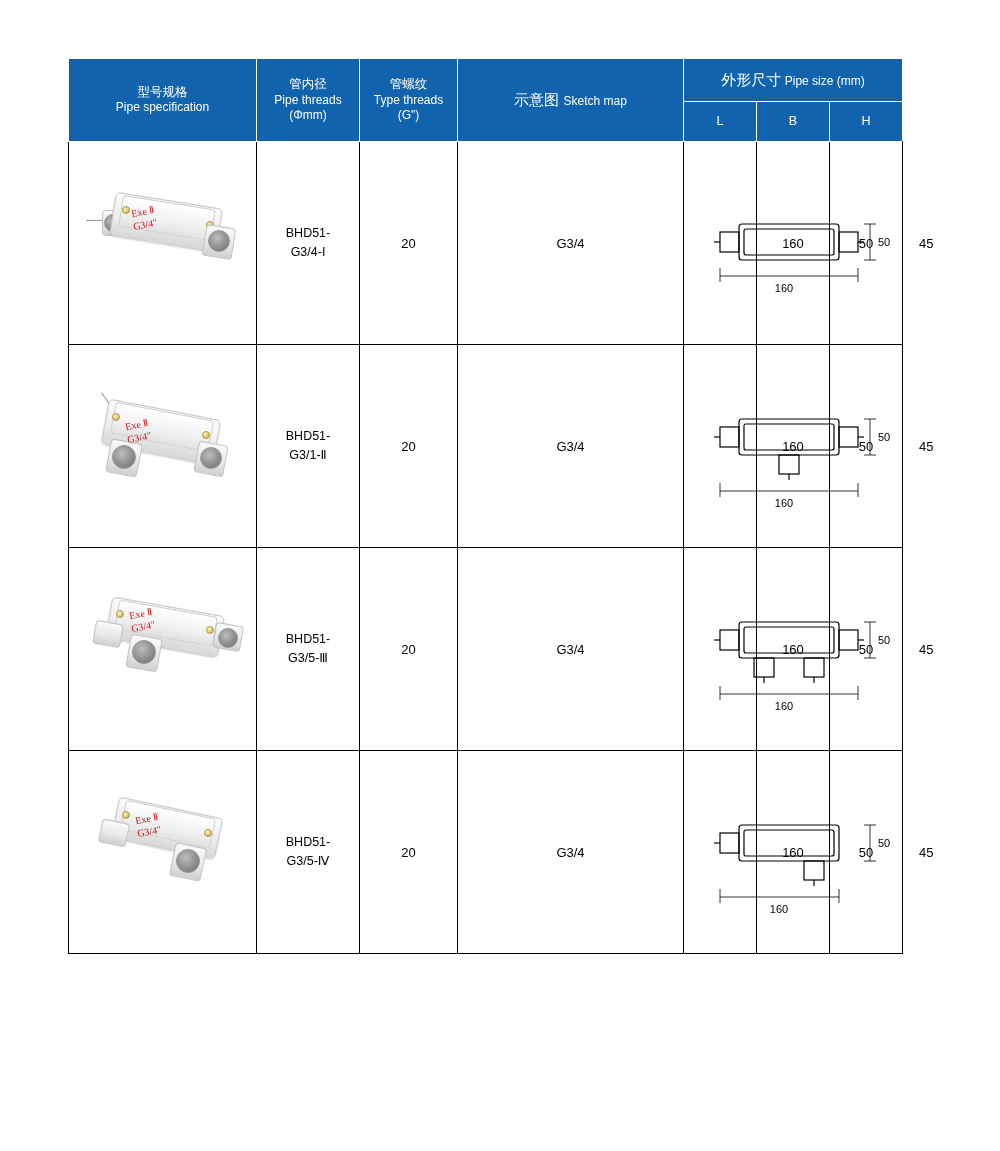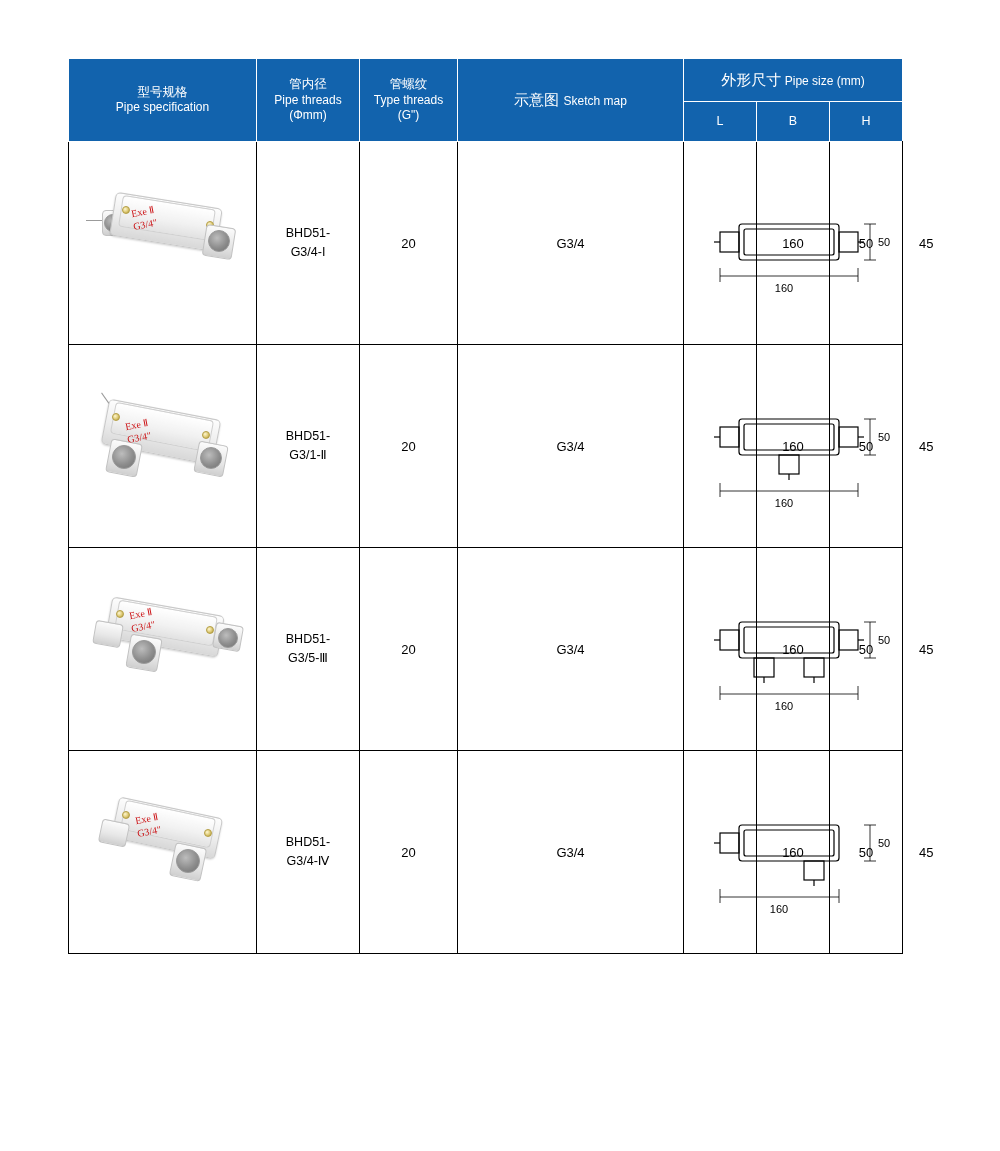--- a/index.html
+++ b/index.html
@@ -349,21 +349,21 @@
               <div class="screw" style="left:126px; top:42px;"></div>
               <div class="hub" style="left:22px; top:34px; width:26px; height:22px; transform:rotate(12deg);"></div>
               <div class="hub" style="left:94px; top:58px; width:30px; height:32px; transform:rotate(12deg);"></div>
               <div class="hub-hole" style="left:98px; top:62px; width:22px; height:22px;"></div>
               <div class="label-red" style="left:58px; top:26px;">
                 <span>Exe Ⅱ</span><br>
                 <span>G3/4"</span>
               </div>
             </div>
           </td>
-          <td class="type-cell">BHD51-G3/4-Ⅳ</td>
+          <td class="type-cell">BHD51-G3/5-Ⅳ</td>
           <td>20</td>
           <td>G3/4</td>
           <td class="sketch-cell">
             <svg class="sketch" viewBox="0 0 210 140">
               <g fill="none" stroke="#000" stroke-width="1.2">
                 <rect x="55" y="44" width="100" height="36" rx="3"></rect>
                 <rect x="60" y="49" width="90" height="26" rx="2"></rect>
                 <rect x="36" y="52" width="19" height="20"></rect>
                 <rect x="120" y="80" width="20" height="19"></rect>
                 <line x1="30" y1="62" x2="36" y2="62"></line>

